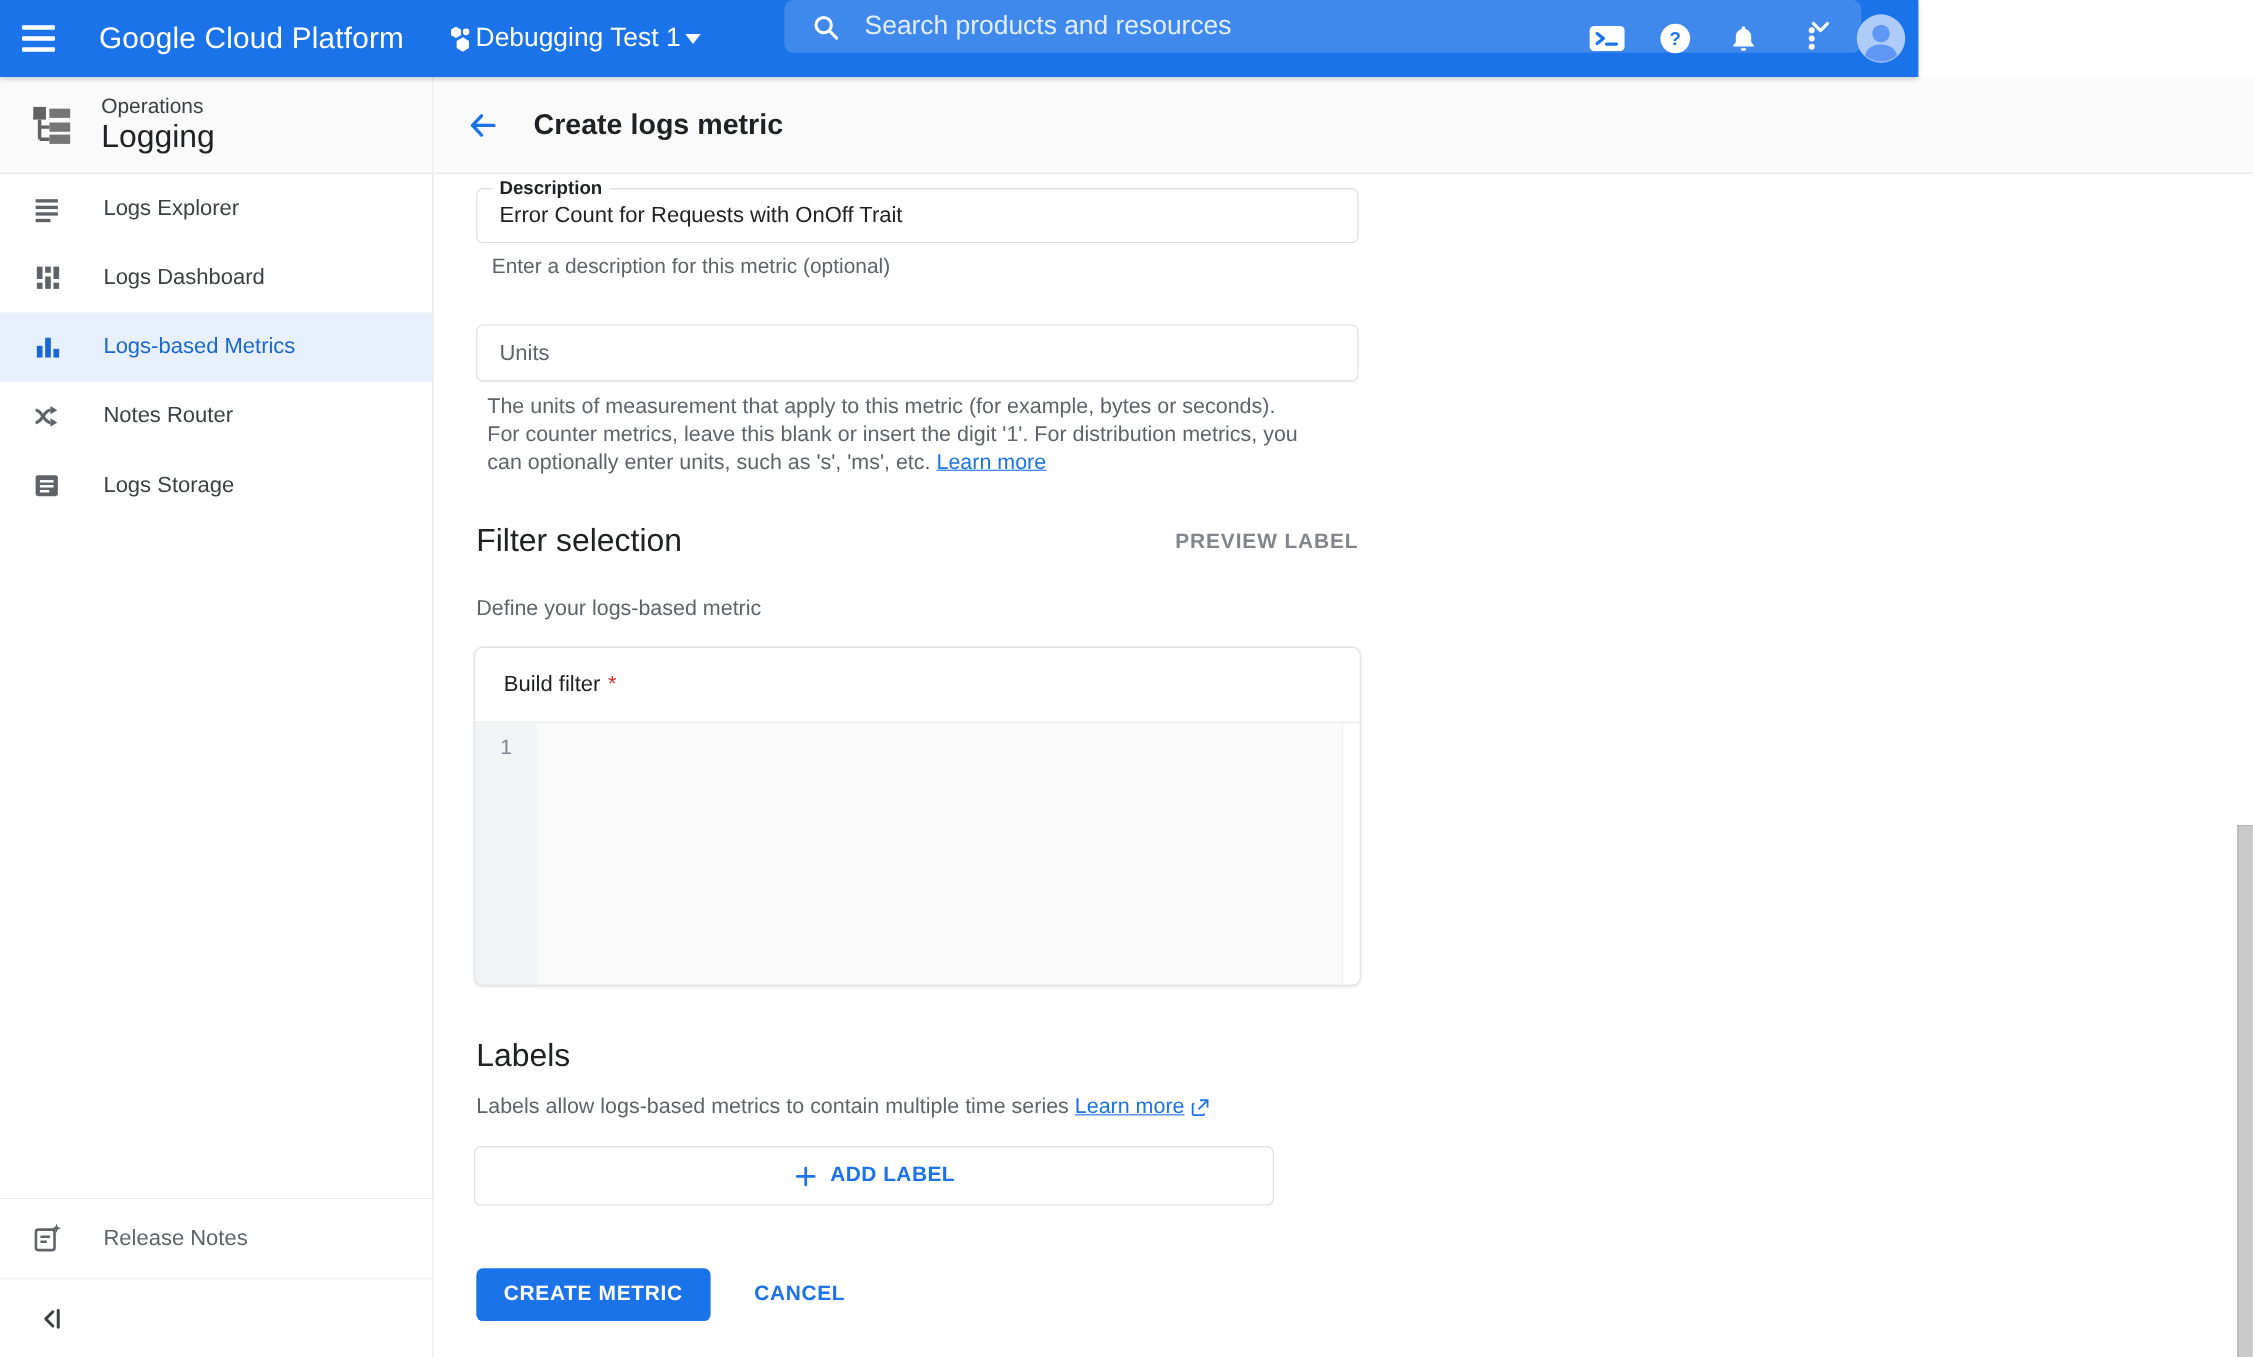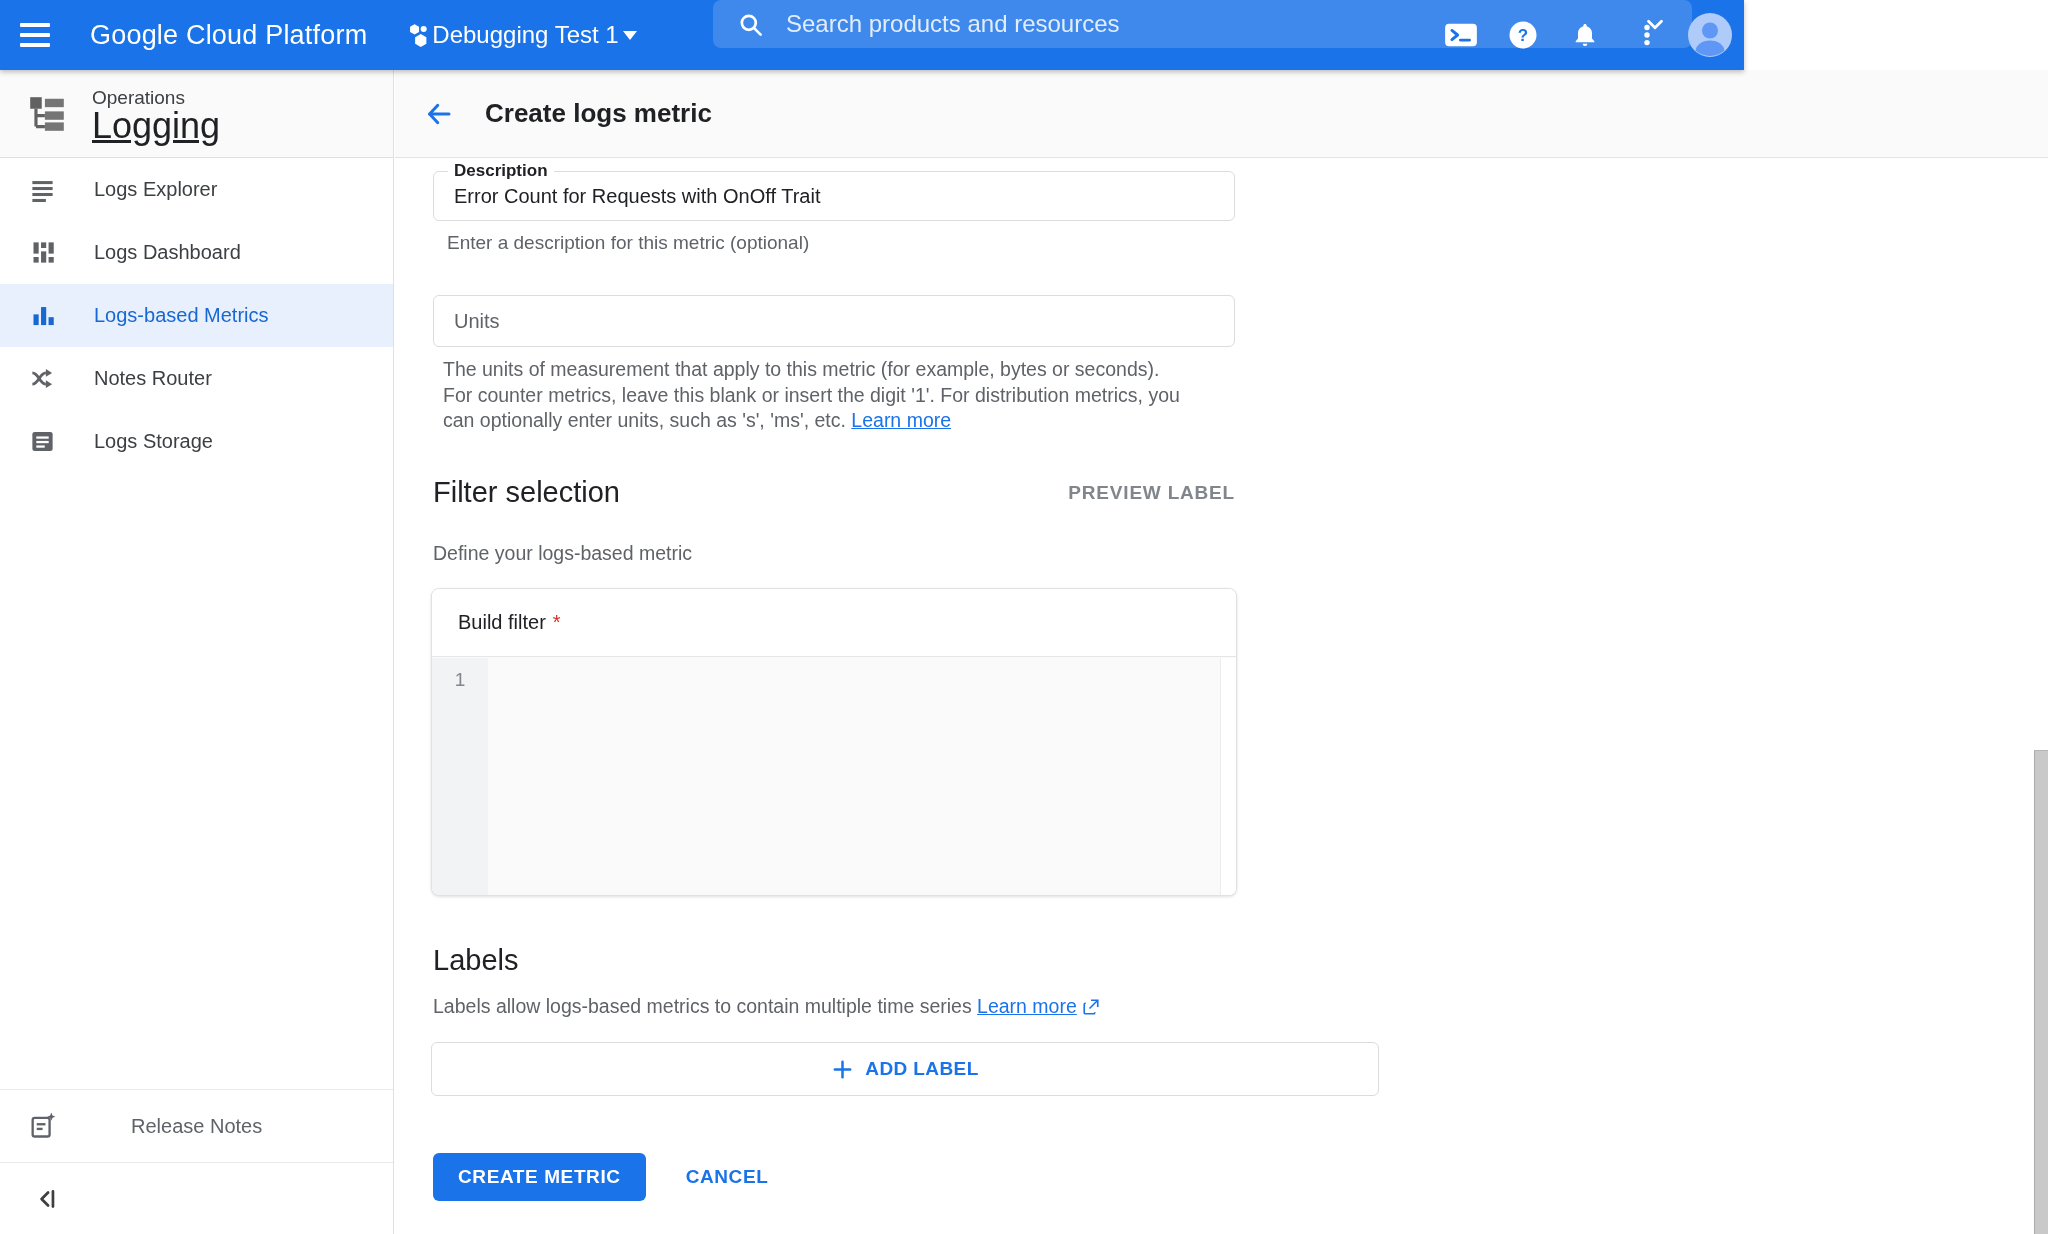--- a/index.html
+++ b/index.html
@@ -28,28 +28,28 @@
   .avatar { width:44px; height:44px; border-radius:50%; background:#aecbfa; overflow:hidden;
     display:flex; align-items:flex-start; justify-content:center; cursor:pointer; border:none; margin-left:10px; }
 
   
   .sidebar { position:absolute; left:0; top:70px; width:394px; bottom:0; background:#fff;
     border-right:1px solid #e0e0e0; z-index:10; }
   .sidebar-header { height:88px; background:#fafafa; border-bottom:1px solid #e0e0e0;
     display:flex; align-items:center; padding-left:26px; }
   .sidebar-header-text { margin-left:24px; }
   .sidebar-eyebrow { font-size:19px; color:#3c4043; line-height:23px; }
-  .sidebar-title { font-size:36px; color:#202124; line-height:33px;text-decoration:underline; }
+  .sidebar-title { font-size:29px; color:#202124; line-height:33px; }
   .nav-item { height:63px; display:flex; align-items:center; padding-left:28px;
     color:#3c4043; font-size:20px; cursor:pointer; }
   .nav-item .nav-icon { width:28px; height:28px; margin-right:38px; display:flex; align-items:center; justify-content:center; }
   .nav-item.selected { background:#e8f0fe; color:#1967d2; }
   .sidebar-bottom { position:absolute; left:0; right:0; bottom:0; background:#fff; }
   .release-row { height:73px; border-top:1px solid #e8eaed; display:flex; align-items:center;
-    padding-left:28px; color:#5f6368; font-size:20px; cursor:pointer;gap:37px; }
+    padding-left:28px; color:#5f6368; font-size:20px; cursor:pointer; }
   .release-row .nav-icon { width:28px; height:28px; margin-right:38px; }
   .collapse-row { height:72px; border-top:1px solid #e8eaed; display:flex; align-items:center; padding-left:30px; }
   .collapse-btn { background:none; border:none; cursor:pointer; width:34px; height:34px;
     display:flex; align-items:center; justify-content:center; }
 
   
   .main { position:absolute; left:395px; top:70px; right:0; bottom:0; background:#fff; }
   .page-header { height:88px; background:#fafafa; border-bottom:1px solid #e3e3e3;
     display:flex; align-items:center; }
   .back-btn { margin-left:22px; width:44px; height:44px; background:none; border:none;
@@ -87,21 +87,21 @@
   .editor { position:absolute; top:69px; left:0; right:0; bottom:0; display:flex; }
   .gutter { width:56px; background:#f1f3f4; color:#80868b; font-size:19px;
     text-align:center; padding-top:11px; }
   .editor-area { flex:1; background:#fafafa; position:relative; cursor:text; }
   .editor-scrollbar { position:absolute; right:0; top:0; bottom:0; width:16px;
     background:#fff; border-left:1px solid #ececec; }
 
   .labels-heading { position:absolute; left:38px; top:786px; }
   .labels-subtitle { position:absolute; left:38px; top:837px; font-size:19.5px; color:#5f6368; }
   .labels-subtitle a { display:inline-flex; align-items:center; gap:5px; }
-  .add-label-box { position:absolute; left:36px; top:884px; width:948px; height:54px;
+  .add-label-box { position:absolute; left:36px; top:884px; width:727px; height:54px;
     border:1px solid #dadce0; border-radius:6px; background:#fff; display:flex;
     align-items:center; justify-content:center; gap:11px; color:#1a73e8; font-size:19px;
     font-weight:700; letter-spacing:.4px; cursor:pointer; font-family:inherit; }
 
   .actions { position:absolute; left:38px; top:995px; display:flex; align-items:center; }
   .btn-primary { height:48px; padding:0 25px; background:#1a73e8; color:#fff; font-size:19px;
     font-weight:700; letter-spacing:.6px; border:none; border-radius:6px; cursor:pointer; font-family:inherit; }
   .btn-text { margin-left:40px; background:none; border:none; color:#1a73e8; font-size:19px;
     font-weight:700; letter-spacing:.6px; cursor:pointer; font-family:inherit; }
 

